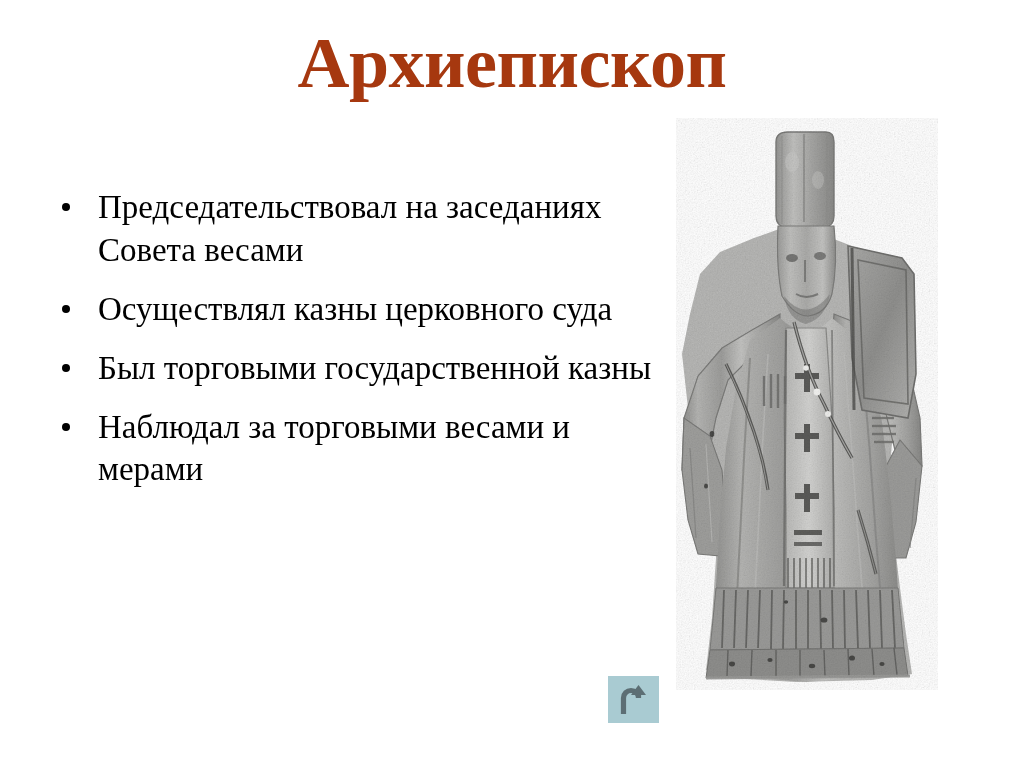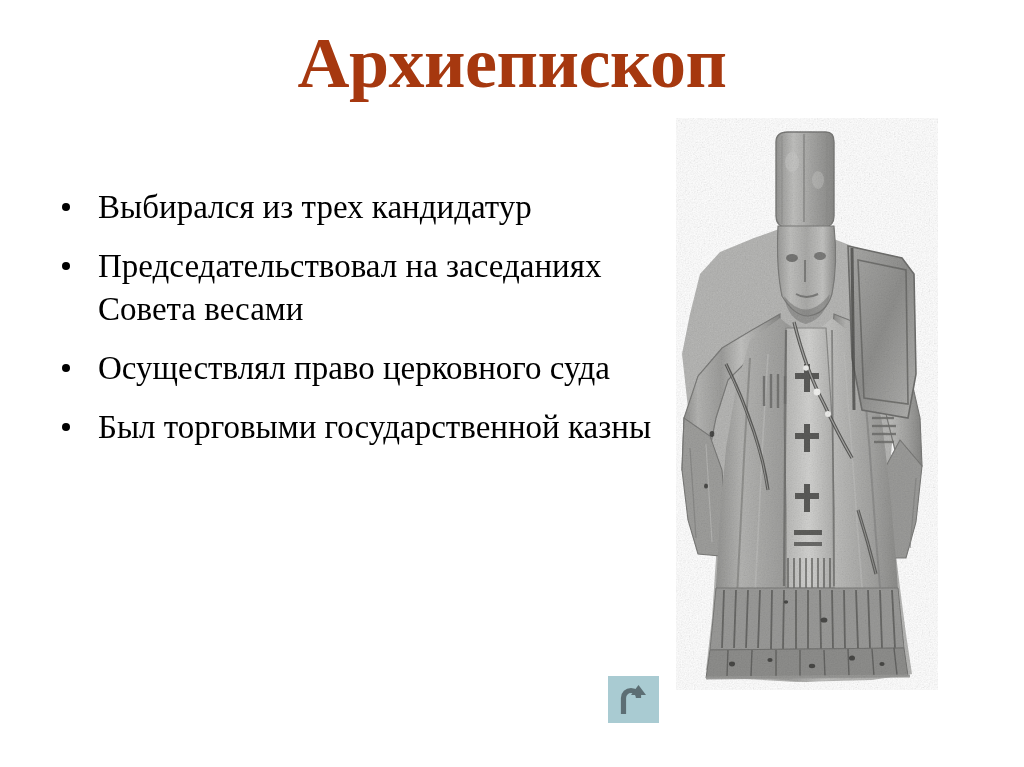--- a/index.html
+++ b/index.html
@@ -102,40 +102,40 @@
 </style>
 </head>
 <body>
 
 <div class="slide">
 
   <div class="slide-title">Архиепископ</div>
 
   <ul class="body-list">
 
-    <li class="bullet-row">
-      <span class="bullet-dot"></span>
-      <span class="bullet-text">Выбирался из трех кандидатур</span>
-    </li>
 
     <li class="bullet-row">
       <span class="bullet-dot"></span>
       <span class="bullet-text">Председательствовал на заседаниях Совета весами</span>
     </li>
 
     <li class="bullet-row">
       <span class="bullet-dot"></span>
-      <span class="bullet-text">Осуществлял право церковного суда</span>
+      <span class="bullet-text">Осуществлял казны церковного суда</span>
     </li>
 
     <li class="bullet-row">
       <span class="bullet-dot"></span>
       <span class="bullet-text">Был торговыми государственной казны</span>
     </li>
 
+    <li class="bullet-row">
+      <span class="bullet-dot"></span>
+      <span class="bullet-text">Наблюдал за торговыми весами и мерами</span>
+    </li>
 
   </ul>
 
   <div class="figure-wrap">
     <svg viewBox="0 0 262 572" xmlns="http://www.w3.org/2000/svg" role="img" aria-label="archbishop relief">
       <defs>
         <linearGradient id="stoneV" x1="0" y1="0" x2="1" y2="0">
           <stop offset="0" stop-color="#9C9C9A"></stop>
           <stop offset="0.22" stop-color="#BFBFBD"></stop>
           <stop offset="0.5" stop-color="#ABABA9"></stop>

